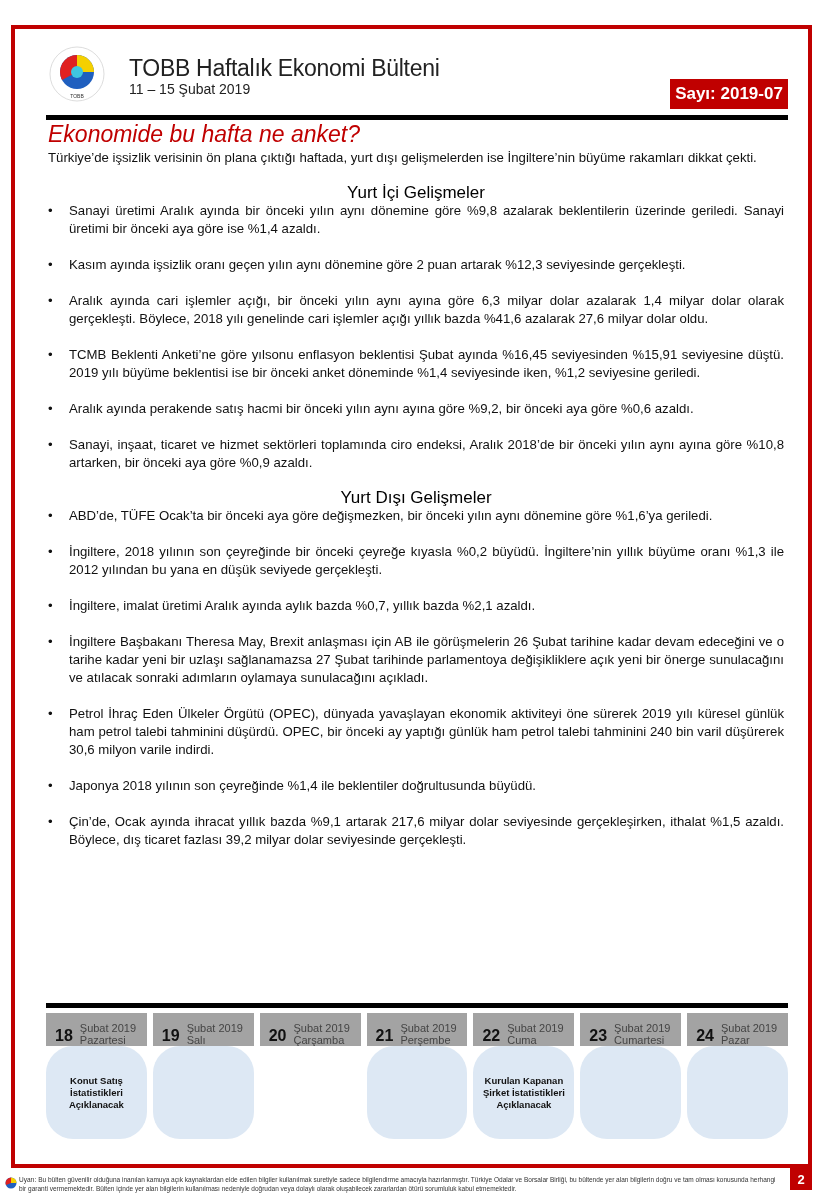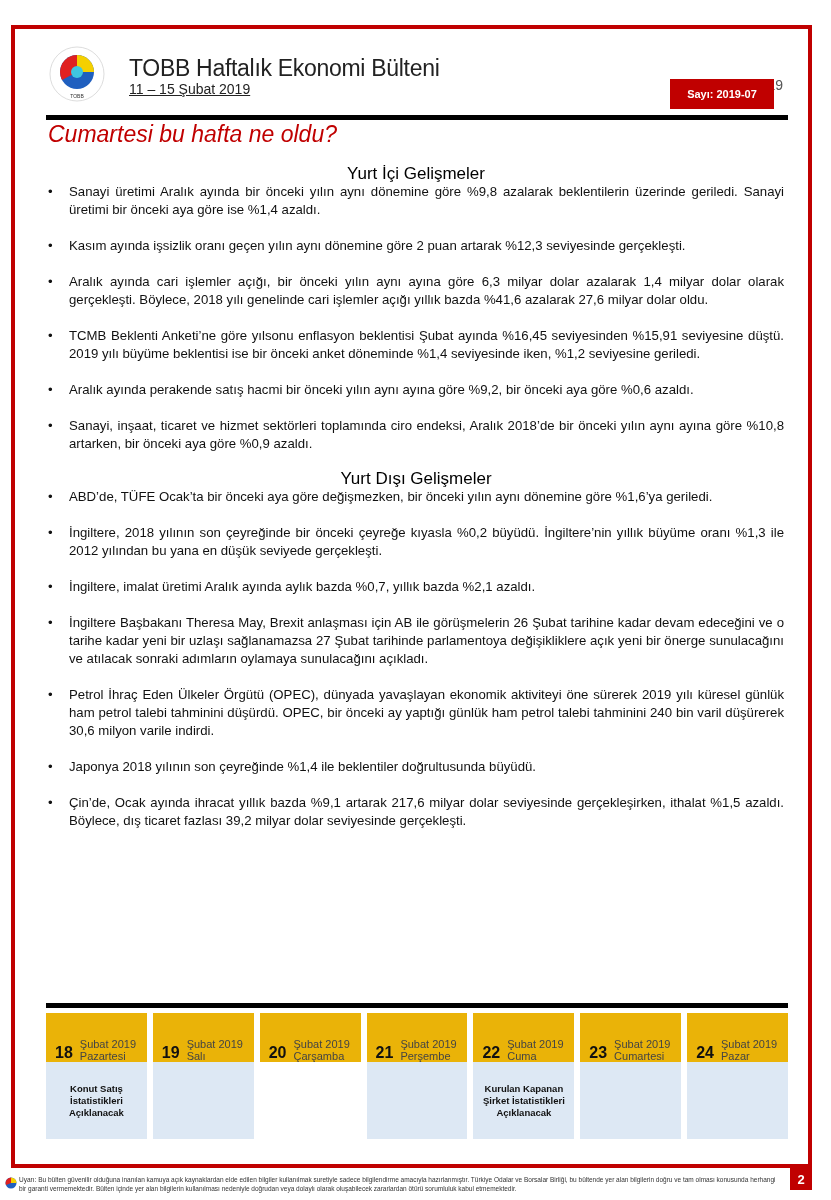--- a/index.html
+++ b/index.html
@@ -5,51 +5,51 @@
   * { box-sizing: border-box; margin: 0; padding: 0; }
   html, body { width: 831px; height: 1200px; background: #ffffff; overflow: hidden; }
   body { position: relative; font-family: "Liberation Sans", sans-serif; color: #111; }
 
   .frame {
     position: absolute; left: 11px; top: 25px; width: 801px; height: 1143px;
     border: 4px solid #c00000;
   }
   .logo { position: absolute; left: 48px; top: 45px; width: 58px; height: 58px; }
   .title { position: absolute; left: 129px; top: 55px; font-size: 23px; color: #222; letter-spacing: -0.3px; }
-  .subtitle { position: absolute; left: 129px; top: 81px; font-size: 14px; color: #222; text-decoration: underline; }
+  .subtitle { position: absolute; left: 129px; top: 81px; font-size: 14px; color: #222; }
   .date { position: absolute; right: 48px; top: 41px; font-size: 14px; color: #555; margin-top: 36px; }
   .issue {
-    position: absolute; left: 670px; top: 79px; width: 104px; height: 30px;
-    background: #c00000; color: #fff; font-size: 11px; font-weight: bold;
+    position: absolute; left: 670px; top: 79px; width: 118px; height: 30px;
+    background: #c00000; color: #fff; font-size: 17px; font-weight: bold;
     display: flex; align-items: center; justify-content: center;
   }
   .rule { position: absolute; left: 46px; width: 742px; height: 5px; background: #000; }
   .rule.top { top: 115px; }
   .rule.bottom { top: 1003px; }
 
   .content { position: absolute; left: 48px; top: 120px; width: 736px; }
   .headline { font-size: 23px; font-style: italic; color: #c00000; line-height: 28px; }
   .intro { font-size: 13.2px; line-height: 18px; text-align: justify; margin-top: 1px; }
   .section-title { font-size: 17px; color: #000000; margin-top: 17px; line-height: 18px; text-align: center; }
   ul.bullets { list-style: none; }
   ul.bullets li {
     position: relative; padding-left: 21px; font-size: 13.2px; line-height: 18px;
     text-align: justify; margin-bottom: 18px;
   }
   ul.bullets li:last-child { margin-bottom: 0; }
   ul.bullets li::before { content: "•"; position: absolute; left: 0; top: 0; }
 
   .calendar { position: absolute; left: 46px; top: 1013px; width: 742px; height: 126px; display: flex; gap: 6px; }
   .day { flex: 1; display: flex; flex-direction: column; }
-  .day-head { height: 49px; background: #eab308; display: flex; align-items: flex-end; padding: 8px 0 0 9px; }
+  .day-head { height: 33px; background: #a3a3a3; display: flex; align-items: center; padding: 8px 0 0 9px; }
   .day-num { font-size: 16px; font-weight: bold; color: #111; margin-right: 7px; margin-top: 4px; }
   .day-meta { font-size: 11px; color: #444; line-height: 12px; }
   .day-body {
     flex: 1; background: #dde8f4; display: flex; align-items: center; justify-content: center;
-    text-align: center; font-size: 9.5px; font-weight: bold; color: #111; line-height: 12px; padding: 4px;
+    text-align: center; font-size: 9.5px; font-weight: bold; color: #111; line-height: 12px; padding: 4px; border-radius: 27px;
   }
 
   .footer-icon { position: absolute; left: 5px; top: 1177px; width: 12px; height: 12px; }
   .footer-text { position: absolute; left: 19px; top: 1175px; width: 760px; font-size: 6.5px; line-height: 9px; color: #333; }
   .page-num {
     position: absolute; left: 790px; top: 1168px; width: 22px; height: 22px;
     background: #c00000; color: #fff; font-size: 13px; font-weight: bold;
     display: flex; align-items: center; justify-content: center;
   }
 </style>
@@ -68,21 +68,22 @@
 </svg>
 
 <div class="title">TOBB Haftalık Ekonomi Bülteni</div>
 <div class="subtitle">11 – 15 Şubat 2019</div>
 <div class="date">16 Şubat 2019</div>
 <div class="issue">Sayı: 2019-07</div>
 
 <div class="rule top"></div>
 
 <div class="content">
-  <div class="headline">Cumartesi bu hafta ne oldu?</div>
+  <div class="headline">Ekonomide bu hafta ne anket?</div>
+  <div class="intro">Türkiye’de işsizlik verisinin ön plana çıktığı haftada, yurt dışı gelişmelerden ise İngiltere’nin büyüme rakamları dikkat çekti.</div>
 
   <div class="section-title">Yurt İçi Gelişmeler</div>
   <ul class="bullets">
     <li>Sanayi üretimi Aralık ayında bir önceki yılın aynı dönemine göre %9,8 azalarak beklentilerin üzerinde geriledi. Sanayi üretimi bir önceki aya göre ise %1,4 azaldı.</li>
     <li>Kasım ayında işsizlik oranı geçen yılın aynı dönemine göre 2 puan artarak %12,3 seviyesinde gerçekleşti.</li>
     <li>Aralık ayında cari işlemler açığı, bir önceki yılın aynı ayına göre 6,3 milyar dolar azalarak 1,4 milyar dolar olarak gerçekleşti. Böylece, 2018 yılı genelinde cari işlemler açığı yıllık bazda %41,6 azalarak 27,6 milyar dolar oldu.</li>
     <li>TCMB Beklenti Anketi’ne göre yılsonu enflasyon beklentisi Şubat ayında %16,45 seviyesinden %15,91 seviyesine düştü. 2019 yılı büyüme beklentisi ise bir önceki anket döneminde %1,4 seviyesinde iken, %1,2 seviyesine geriledi.</li>
     <li>Aralık ayında perakende satış hacmi bir önceki yılın aynı ayına göre %9,2, bir önceki aya göre %0,6 azaldı.</li>
     <li>Sanayi, inşaat, ticaret ve hizmet sektörleri toplamında ciro endeksi, Aralık 2018’de bir önceki yılın aynı ayına göre %10,8 artarken, bir önceki aya göre %0,9 azaldı.</li>
   </ul>

